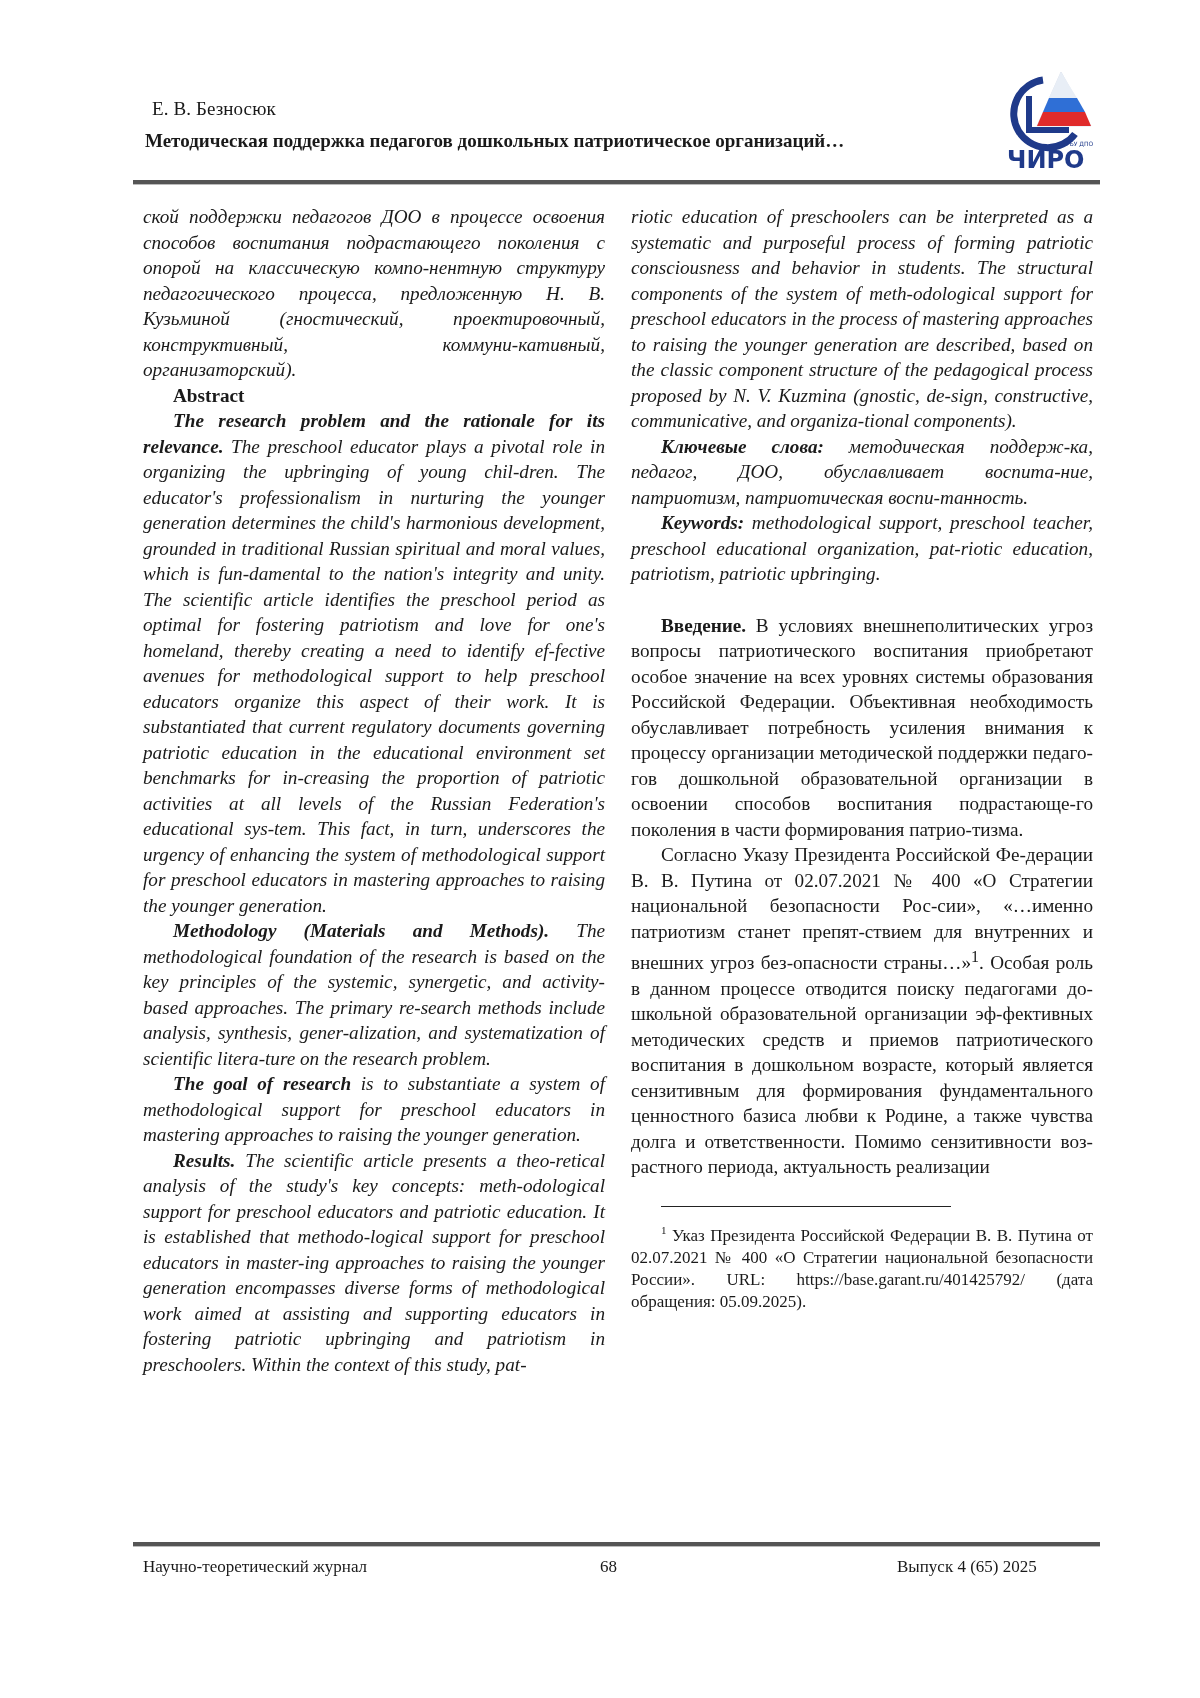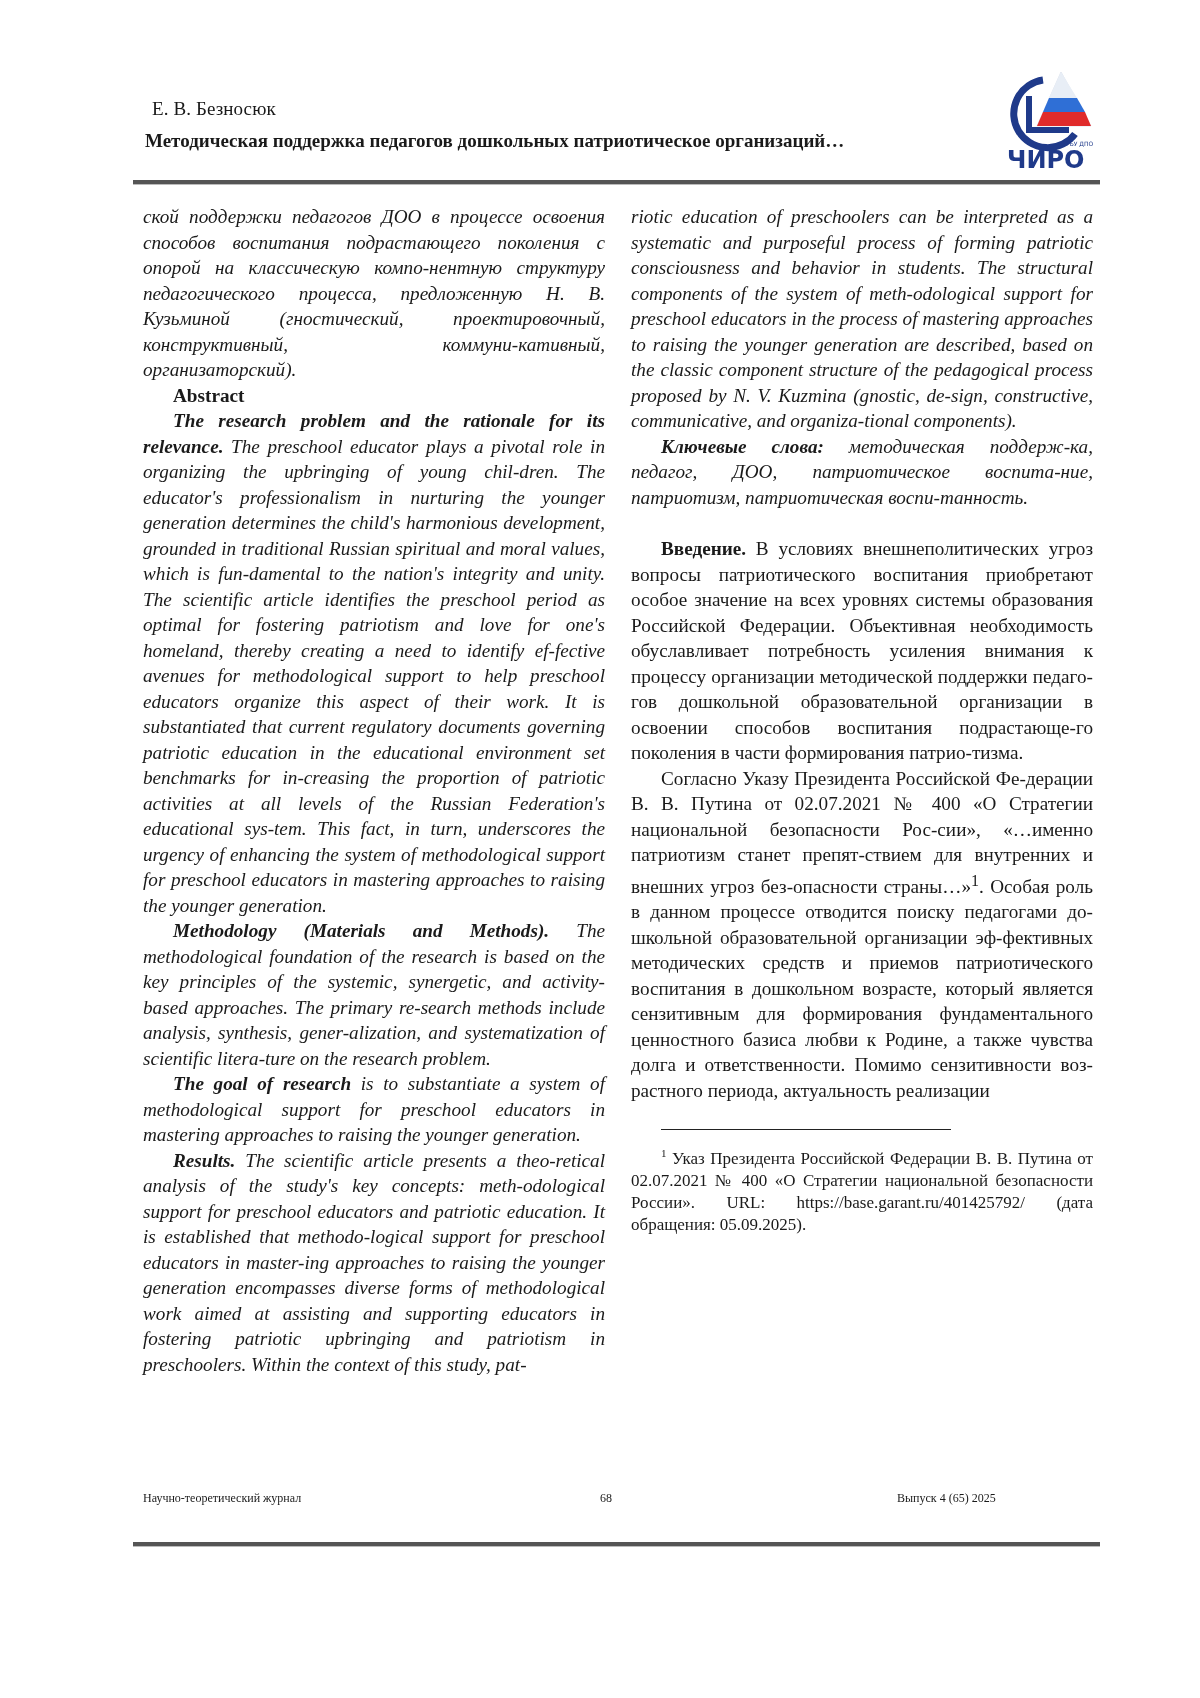--- a/index.html
+++ b/index.html
@@ -19,21 +19,21 @@
   .ind { text-indent: 30px; }
   .it { font-style: italic; }
   .b { font-weight: bold; }
   .gap { height: 26px; }
 
   .fn-rule { width: 290px; height: 1px; background: #222; margin: 26px 0 12px 30px; }
   .fn { font-size: 17px; line-height: 22px; }
   .fn sup { font-size: 11px; }
 
   .footer-rule { position: absolute; left: 133px; top: 1542px; width: 967px; height: 4px; background: #555; border-bottom: 1px solid #bbb; }
-  .footer { position: absolute; top: 1491px; font-size: 12px; text-align: center; }
+  .footer { position: absolute; top: 1557px; font-size: 17px; text-align: center; }
   .f-left { left: 143px; }
   .f-center { left: 600px; }
   .f-right { left: 897px; }
 </style>
 </head>
 <body>
 
 <div class="header">
   <div class="author">Е. В. Безносюк</div>
   <div class="running-title">Методическая поддержка педагогов дошкольных патриотическое организаций…</div>
@@ -56,21 +56,22 @@
   <p class="it">ской поддержки педагогов ДОО в процессе освоения способов воспитания подрастающего поколения с опорой на классическую компо-нентную структуру педагогического процесса, предложенную Н. В. Кузьминой (гностический, проектировочный, конструктивный, коммуни-кативный, организаторский).</p>
   <p class="ind b">Abstract</p>
   <p class="ind it"><span class="b">The research problem and the rationale for its relevance.</span><span> The preschool educator plays a pivotal role in organizing the upbringing of young chil-dren. The educator's professionalism in nurturing the younger generation determines the child's harmonious development, grounded in traditional Russian spiritual and moral values, which is fun-damental to the nation's integrity and unity. The scientific article identifies the preschool period as optimal for fostering patriotism and love for one's homeland, thereby creating a need to identify ef-fective avenues for methodological support to help preschool educators organize this aspect of their work. It is substantiated that current regulatory documents governing patriotic education in the educational environment set benchmarks for in-creasing the proportion of patriotic activities at all levels of the Russian Federation's educational sys-tem. This fact, in turn, underscores the urgency of enhancing the system of methodological support for preschool educators in mastering approaches to raising the younger generation.</span></p>
   <p class="ind it"><span class="b">Methodology (Materials and Methods).</span><span> The methodological foundation of the research is based on the key principles of the systemic, synergetic, and activity-based approaches. The primary re-search methods include analysis, synthesis, gener-alization, and systematization of scientific litera-ture on the research problem.</span></p>
   <p class="ind it"><span class="b">The goal of research</span><span> is to substantiate a system of methodological support for preschool educators in mastering approaches to raising the younger generation.</span></p>
   <p class="ind it"><span class="b">Results.</span><span> The scientific article presents a theo-retical analysis of the study's key concepts: meth-odological support for preschool educators and patriotic education. It is established that methodo-logical support for preschool educators in master-ing approaches to raising the younger generation encompasses diverse forms of methodological work aimed at assisting and supporting educators in fostering patriotic upbringing and patriotism in preschoolers. Within the context of this study, pat-</span></p>
 </div>
 
 <div class="col col-right">
   <p class="it">riotic education of preschoolers can be interpreted as a systematic and purposeful process of forming patriotic consciousness and behavior in students. The structural components of the system of meth-odological support for preschool educators in the process of mastering approaches to raising the younger generation are described, based on the classic component structure of the pedagogical process proposed by N. V. Kuzmina (gnostic, de-sign, constructive, communicative, and organiza-tional components).</p>
-  <p class="ind it"><span class="b">Ключевые слова:</span><span> методическая поддерж-ка, педагог, ДОО, патриотическое воспита-ние, патриотизм, патриотическая воспи-танность.</span></p>
+  <p class="ind it"><span class="b">Ключевые слова:</span><span> методическая поддерж-ка, педагог, ДОО, обуславливает воспита-ние, патриотизм, патриотическая воспи-танность.</span></p>
+  <p class="ind it"><span class="b">Keywords:</span><span> methodological support, preschool teacher, preschool educational organization, pat-riotic education, patriotism, patriotic upbringing.</span></p>
   <div class="gap"></div>
   <p class="ind"><span class="b">Введение.</span><span> В условиях внешнеполитических угроз вопросы патриотического воспитания приобретают особое значение на всех уровнях системы образования Российской Федерации. Объективная необходимость обуславливает потребность усиления внимания к процессу организации методической поддержки педаго-гов дошкольной образовательной организации в освоении способов воспитания подрастающе-го поколения в части формирования патрио-тизма.</span></p>
   <p class="ind"><span>Согласно Указу Президента Российской Фе-дерации В. В. Путина от 02.07.2021 № 400 «О Стратегии национальной безопасности Рос-сии», «…именно патриотизм станет препят-ствием для внутренних и внешних угроз без-опасности страны…»</span><sup>1</sup><span>. Особая роль в данном процессе отводится поиску педагогами до-школьной образовательной организации эф-фективных методических средств и приемов патриотического воспитания в дошкольном возрасте, который является сензитивным для формирования фундаментального ценностного базиса любви к Родине, а также чувства долга и ответственности. Помимо сензитивности воз-растного периода, актуальность реализации</span></p>
   <div class="fn-rule"></div>
   <p class="fn ind"><sup>1</sup><span> Указ Президента Российской Федерации В. В. Путина от 02.07.2021 № 400 «О Стратегии национальной безопасности России». URL: https://base.garant.ru/401425792/ (дата обращения: 05.09.2025).</span></p>
 </div>
 
 <div class="footer-rule"></div>
 <div class="footer f-left">Научно-теоретический журнал</div>
 <div class="footer f-center">68</div>

